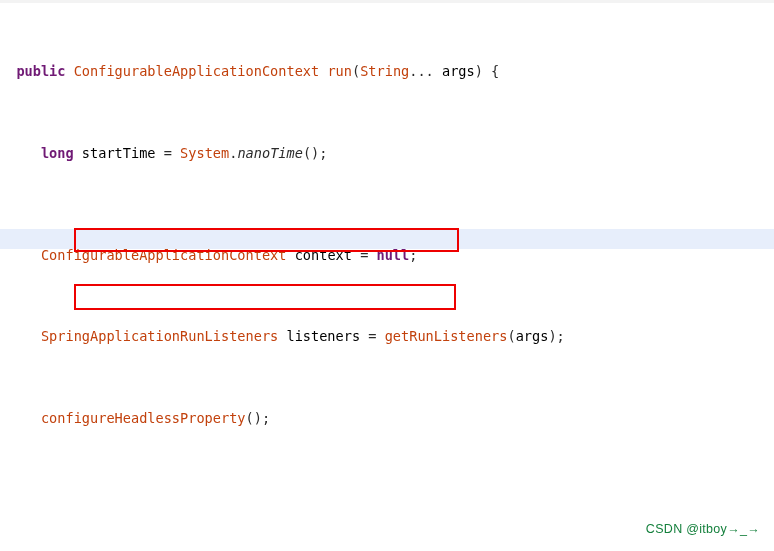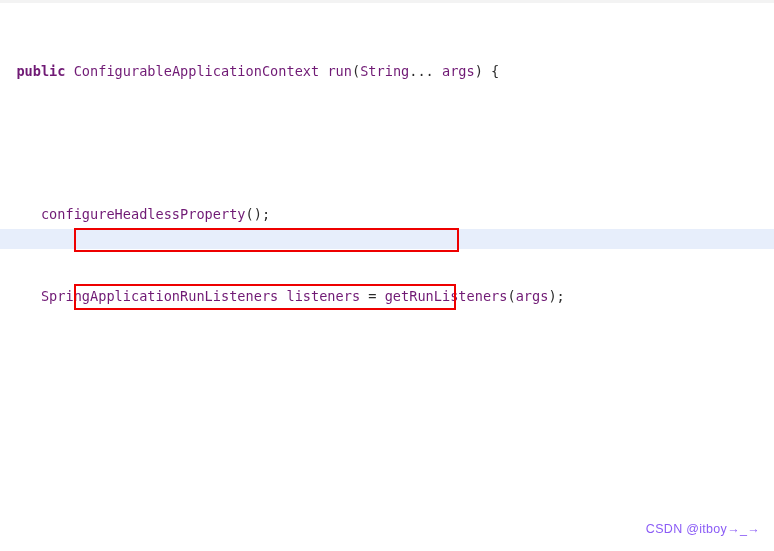--- a/index.html
+++ b/index.html
@@ -28,23 +28,23 @@
   }
   .code-line {
     height: 20.4px;
     line-height: 20.4px;
     white-space: pre;
     padding-left: 0;
   }
   
   .kw   { color: #701a75; font-weight: bold; }
   .plain{ color: #2b2b2b; }
-  .ident{ color: #701a75; }
+  .ident{ color: #000000; }
   .stat { color: #2b2b2b; font-style: italic; }
-  .type { color: #701a75; }
+  .type { color: #c2410c; }
   .punct{ color: #2b2b2b; }
 
   
   .line-highlight {
     position: absolute;
     left: 0;
     width: 774px;
     height: 20.4px;
     background: #e7eefb;
     z-index: 1;
@@ -57,21 +57,21 @@
     z-index: 5;
     pointer-events: none;
   }
   
   .watermark {
     position: absolute;
     right: 14px;
     bottom: 12px;
     font-family: "Liberation Sans", sans-serif;
     font-size: 12.5px;
-    color: #8b5cf6;
+    color: #15803d;
     letter-spacing: 0.3px;
     z-index: 6;
     white-space: nowrap;
   }
   .topstrip {
     position: absolute;
     top: 0; left: 0;
     width: 774px;
     height: 3px;
     background: #f3f3f3;
@@ -84,26 +84,28 @@
 <div id="editor-root">
 
   <div class="topstrip"></div>
 
   <div class="line-highlight" style="top:228.8px;"></div>
 
   <div class="code-layer">
 
     <div class="code-line"><span class="plain">  </span><span class="kw">public</span><span class="plain"> </span><span class="type">ConfigurableApplicationContext</span><span class="plain"> </span><span class="type">run</span><span class="punct">(</span><span class="type">String</span><span class="punct">...</span><span class="plain"> </span><span class="ident">args</span><span class="punct">) {</span></div>
 
+    <div class="code-line"><span class="plain">     </span><span class="kw">long</span><span class="plain"> </span><span class="ident">startTime</span><span class="plain"> </span><span class="punct">=</span><span class="plain"> </span><span class="type">System</span><span class="punct">.</span><span class="stat">nanoTime</span><span class="punct">();</span></div>
 
 
+    <div class="code-line"><span class="plain">     </span><span class="type">ConfigurableApplicationContext</span><span class="plain"> </span><span class="ident">context</span><span class="plain"> </span><span class="punct">=</span><span class="plain"> </span><span class="kw">null</span><span class="punct">;</span></div>
+
+    <div class="code-line"><span class="plain">     </span><span class="type">SpringApplicationRunListeners</span><span class="plain"> </span><span class="ident">listeners</span><span class="plain"> </span><span class="punct">=</span><span class="plain"> </span><span class="type">getRunListeners</span><span class="punct">(</span><span class="ident">args</span><span class="punct">);</span></div>
 
     <div class="code-line"><span class="plain">     </span><span class="type">configureHeadlessProperty</span><span class="punct">();</span></div>
-
-    <div class="code-line"><span class="plain">     </span><span class="type">SpringApplicationRunListeners</span><span class="plain"> </span><span class="ident">listeners</span><span class="plain"> </span><span class="punct">=</span><span class="plain"> </span><span class="type">getRunListeners</span><span class="punct">(</span><span class="ident">args</span><span class="punct">);</span></div>
 
     <div class="code-line"></div>
 
     
 
     
 
     
 
     

